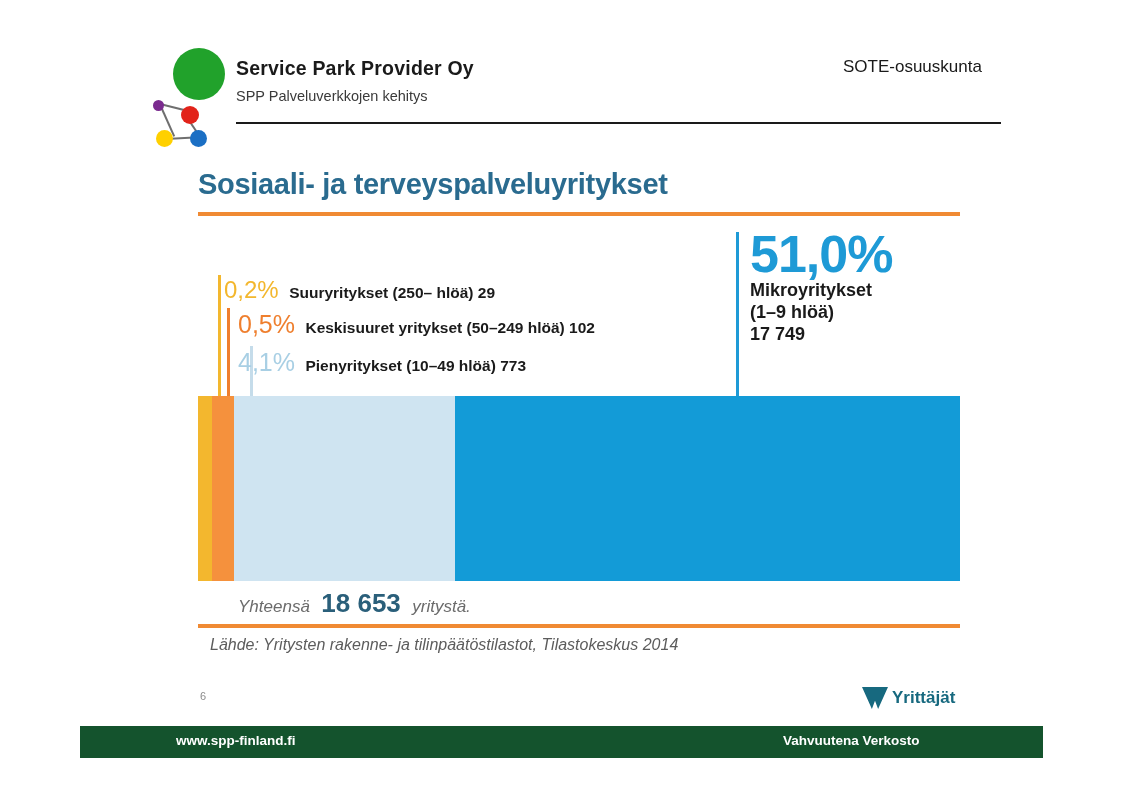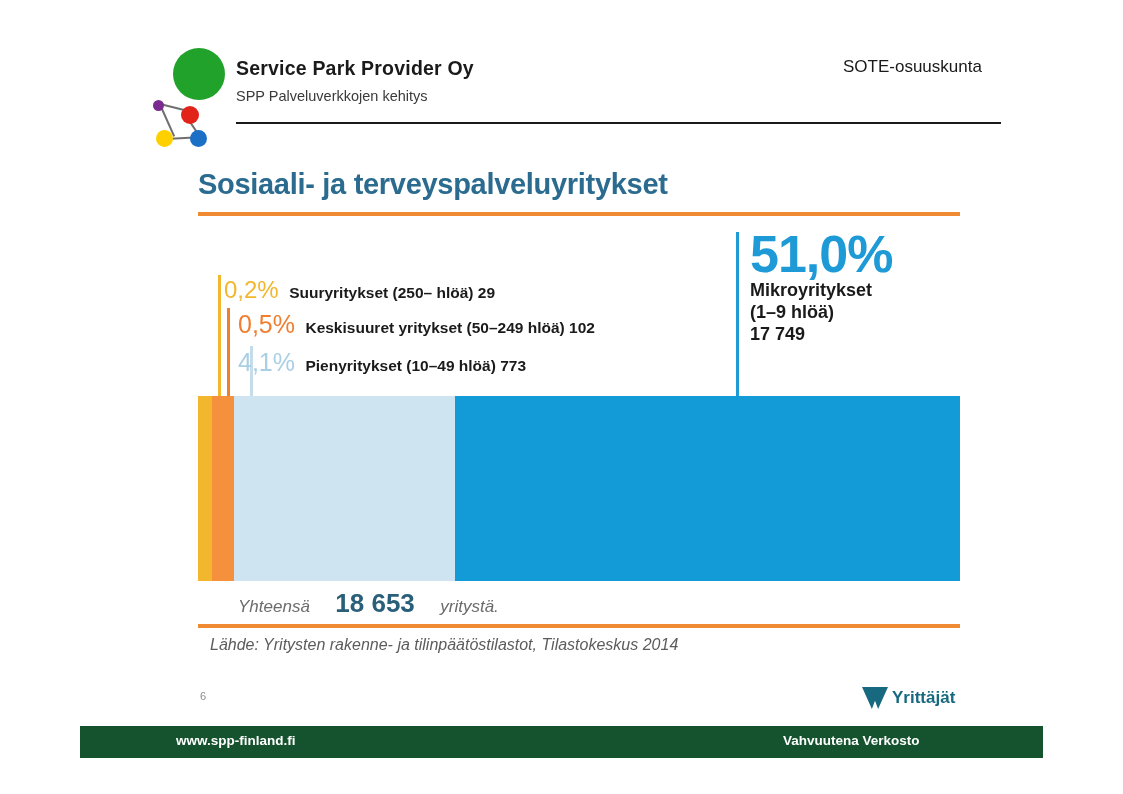--- a/index.html
+++ b/index.html
@@ -241,21 +241,21 @@
   #total-prefix {
     font-size: 17px;
     font-style: italic;
     color: #6b6b6b;
     margin-top: 48px;
   }
   #total-value {
     font-size: 26px;
     font-weight: bold;
     color: #2a5f7a;
-    margin: 0 21px;
+    margin: 0 7px;
   }
   #total-suffix {
     font-size: 17px;
     font-style: italic;
     color: #6b6b6b;
   }
   #footer-rule {
     position: absolute;
     left: 0;
     top: 456px;

